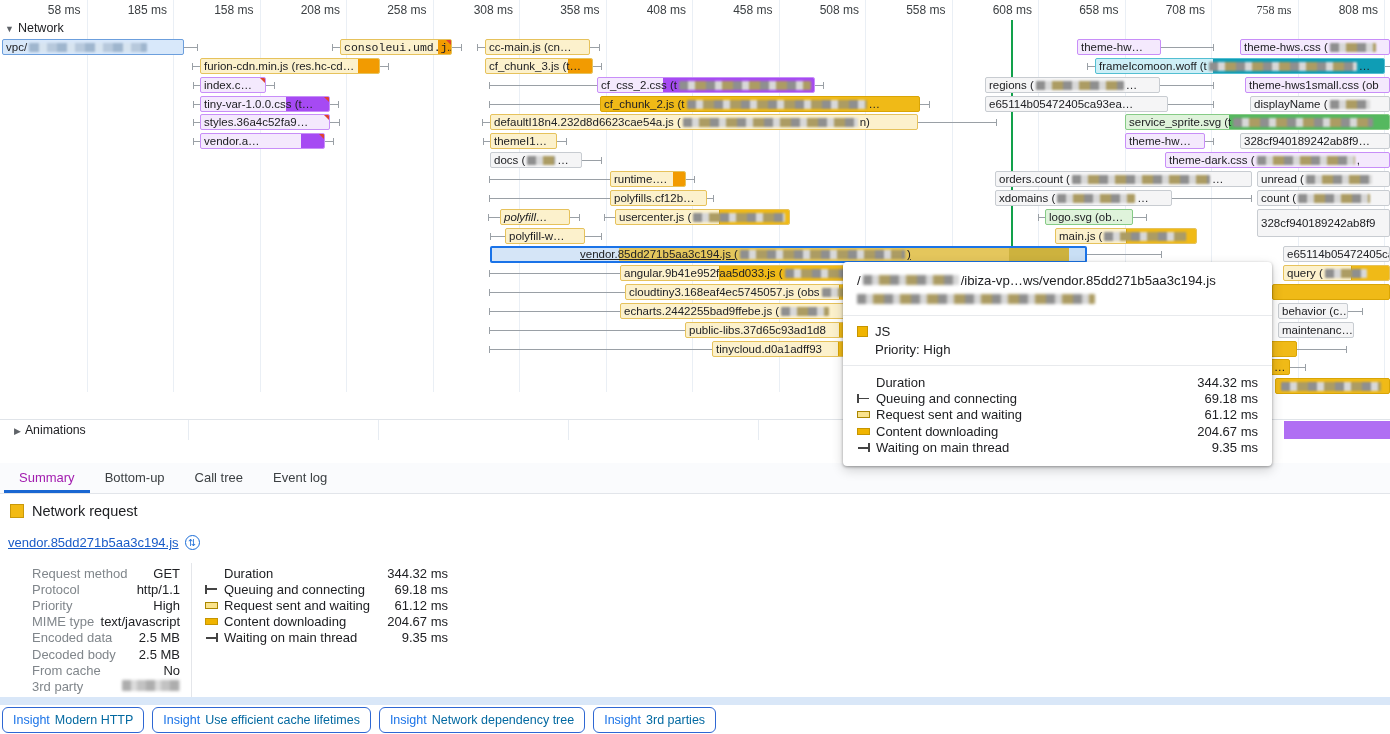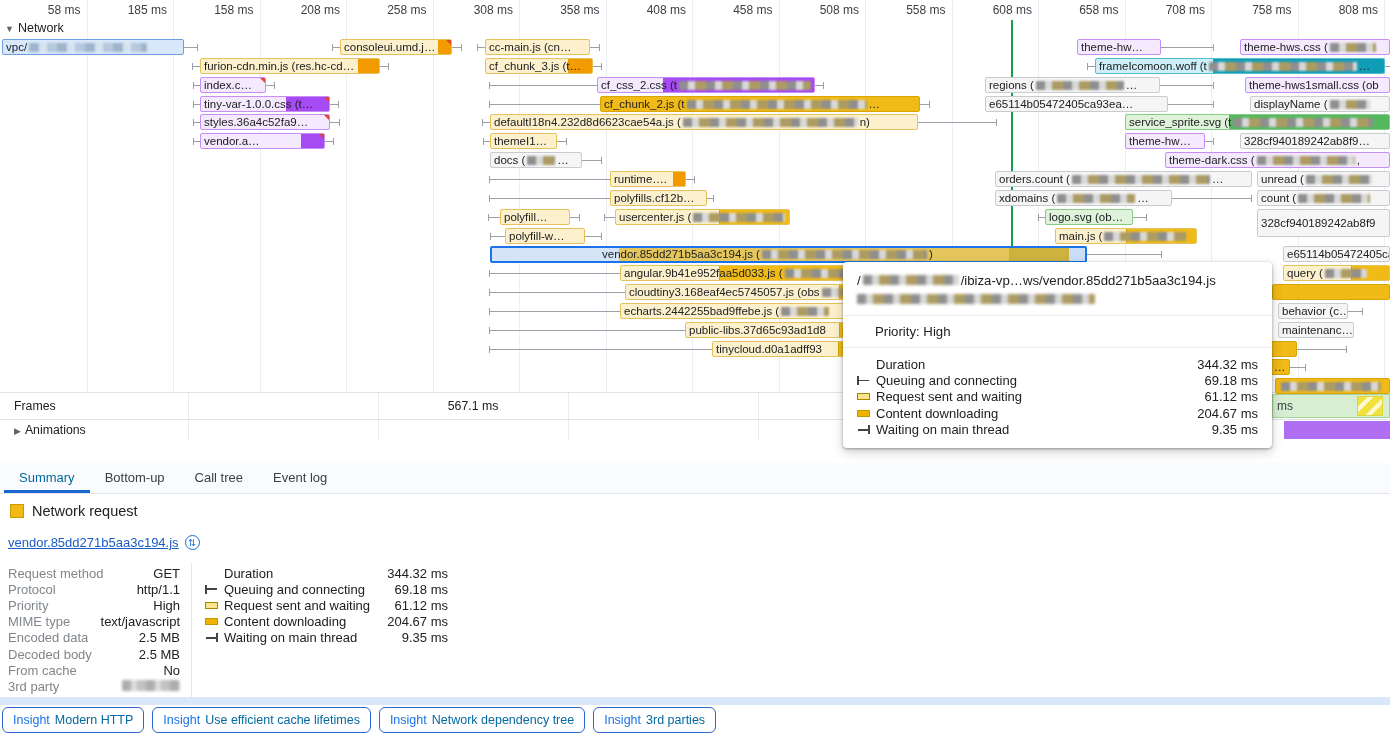--- a/index.html
+++ b/index.html
@@ -55,32 +55,32 @@
     background:repeating-linear-gradient(135deg,#F1E13C 0 7px,#FCF8D0 7px 11px);border:1px solid #E0D43C;}
   #anim-bar{position:absolute;top:1px;bottom:1px;background:#B06EF3;z-index:2;}
   #fcp-badge{position:absolute;left:1013px;top:3px;width:34px;height:17px;background:#12A14B;border-radius:2px;
     color:#fff;font-size:11px;font-weight:bold;display:flex;align-items:center;justify-content:center;z-index:3;}
   .tmark{position:absolute;top:2px;height:18px;width:5px;background:#F3D9A2;border:1px solid #E2C387;box-sizing:border-box;z-index:2;}
 
   
   #tabbar{position:absolute;left:0;top:463px;width:1390px;height:31px;background:#FAFBFD;
     border-bottom:1px solid #E2E5EA;box-sizing:border-box;display:flex;align-items:stretch;padding-left:4px;z-index:4;}
   .tab{display:flex;align-items:center;padding:0 15px;font-size:13px;color:#3C4043;cursor:default;box-sizing:border-box;border-bottom:3px solid transparent;margin-top:2px;}
-  .tab.active{color:#0369a1;border-bottom-color:#1A67D2;}
+  .tab.active{color:#a21caf;border-bottom-color:#1A67D2;}
 
   
   #summary{position:absolute;left:0;top:494px;width:1390px;height:203px;background:#fff;}
   #legend-row{position:absolute;left:10px;top:9px;display:flex;align-items:center;font-size:14.5px;color:#202124;}
   #legend-row .sq{width:12px;height:12px;background:#F2BA14;border:1px solid #C9990A;margin-right:8px;}
   #req-link-row{position:absolute;left:8px;top:41px;display:flex;align-items:center;gap:6px;}
   #req-link{font-size:13px;color:#1A5CC8;text-decoration:underline;}
   #reveal-icon{width:15px;height:15px;border:1.4px solid #1A6DD8;border-radius:50%;color:#1A6DD8;
     font-size:9.5px;display:flex;align-items:center;justify-content:center;box-sizing:border-box;}
   #fields{position:absolute;left:8px;top:71px;width:172px;}
-  .frow{display:flex;justify-content:space-between;height:16.2px;align-items:center;font-size:13px;}
+  .frow{display:flex;justify-content:space-between;height:16.2px;align-items:center;font-size:13px;margin-left:24px;}
   .frow .fl{color:#80868B;}
   .frow .fv{color:#202124;}
   .redact{display:inline-block;width:58px;height:11px;border-radius:1px;
     background:repeating-linear-gradient(90deg,#ADADAD 0 9px,#DCDCDC 9px 15px,#C2C2C2 15px 24px);filter:blur(1.5px);}
   #vdiv{position:absolute;left:191px;top:69px;width:1px;height:136px;background:#E4E6EA;}
   .timing-list{width:243px;}
   .trow{display:flex;align-items:center;height:16.2px;font-size:13px;}
   .trow .tic{width:13px;height:9px;position:relative;margin-right:6px;flex:none;}
   .trow .tlabel{flex:1;color:#202124;white-space:nowrap;}
   .trow .tval{color:#202124;white-space:nowrap;}
@@ -141,33 +141,33 @@
       <span class="rlabel" style="left: 859px;">508 ms</span>
       <div class="grid" style="left: 951.5px;"></div>
       <span class="rlabel" style="left: 945.5px;">558 ms</span>
       <div class="grid" style="left: 1038px;"></div>
       <span class="rlabel" style="left: 1032px;">608 ms</span>
       <div class="grid" style="left: 1124.5px;"></div>
       <span class="rlabel" style="left: 1118.5px;">658 ms</span>
       <div class="grid" style="left: 1211px;"></div>
       <span class="rlabel" style="left: 1205px;">708 ms</span>
       <div class="grid" style="left: 1297.5px;"></div>
-      <span class="rlabel" style="left: 1291.5px;">758 ms</span>
+      <span class="rlabel" style="left: 1291.5px; font-family: Liberation Serif, serif;">758 ms</span>
       <div class="grid" style="left: 1384px;"></div>
       <span class="rlabel" style="left: 1378px;">808 ms</span>
       <div class="wh" style="left: 184px; width: 13px; top: 47px;"></div>
       <div class="whc" style="left: 197px; top: 43.5px;"></div>
       <div class="bar c-sel2" style="left: 2px; top: 39px; width: 182px; height: 16px;">
         <span class="bl">vpc/ <span class="bblur blu" style="width: 118px;"></span></span>
       </div>
       <div class="wh" style="left: 332px; width: 8px; top: 47px;"></div>
       <div class="whc" style="left: 332px; top: 43.5px;"></div>
       <div class="wh" style="left: 452px; width: 9px; top: 47px;"></div>
       <div class="whc" style="left: 461px; top: 43.5px;"></div>
-      <div class="bar c-y" style="left: 340px; top: 39px; width: 112px; height: 16px;">
+      <div class="bar c-y" style="left: 340px; top: 39px; width: 112px; height: 16px; font-family: Liberation Mono, monospace;">
         <div class="seg c-o" style="left: 97px; width: 15px;"></div>
         <span class="bl">consoleui.umd.j…</span>
         <span class="tri"></span>
       </div>
       <div class="wh" style="left: 477px; width: 8px; top: 47px;"></div>
       <div class="whc" style="left: 477px; top: 43.5px;"></div>
       <div class="wh" style="left: 590px; width: 9px; top: 47px;"></div>
       <div class="whc" style="left: 599px; top: 43.5px;"></div>
       <div class="bar c-y" style="left: 485px; top: 39px; width: 105px; height: 16px;">
         <span class="bl">cc-main.js (cn…</span>
@@ -326,21 +326,21 @@
       <div class="bar c-gray" style="left: 995px; top: 190px; width: 177px; height: 16px;">
         <span class="bl">xdomains (<span class="bblur" style="width: 78px;"></span>…</span>
       </div>
       <div class="bar c-gray" style="left: 1257px; top: 190px; width: 133px; height: 16px;">
         <span class="bl">count (<span class="bblur" style="width: 72px;"></span></span>
       </div>
       <div class="wh" style="left: 488px; width: 12px; top: 217px;"></div>
       <div class="whc" style="left: 488px; top: 213.5px;"></div>
       <div class="wh" style="left: 570px; width: 9px; top: 217px;"></div>
       <div class="whc" style="left: 579px; top: 213.5px;"></div>
-      <div class="bar c-y" style="left: 500px; top: 209px; width: 70px; height: 16px;">
+      <div class="bar c-y" style="left: 500px; top: 209px; width: 70px; height: 16px; font-style: italic;">
         <span class="bl">polyfill…</span>
       </div>
       <div class="wh" style="left: 604px; width: 11px; top: 217px;"></div>
       <div class="whc" style="left: 604px; top: 213.5px;"></div>
       <div class="bar c-y" style="left: 615px; top: 209px; width: 175px; height: 16px;">
         <div class="seg c-yd" style="left: 103px; width: 72px;"></div>
         <span class="bl">usercenter.js (<span class="bblur" style="width: 92px;"></span></span>
       </div>
       <div class="wh" style="left: 1038px; width: 7px; top: 217px;"></div>
       <div class="whc" style="left: 1038px; top: 213.5px;"></div>
@@ -359,21 +359,21 @@
       <div class="bar c-y" style="left: 505px; top: 228px; width: 80px; height: 16px;">
         <span class="bl">polyfill-w…</span>
       </div>
       <div class="bar c-y" style="left: 1055px; top: 228px; width: 142px; height: 16px;">
         <div class="seg c-yd" style="left: 70px; width: 72px;"></div>
         <span class="bl">main.js (<span class="bblur" style="width: 82px;"></span></span>
       </div>
       <div class="wh" style="left: 1087px; width: 74px; top: 254px;"></div>
       <div class="whc" style="left: 1161px; top: 250.5px;"></div>
       <div class="bar c-vsel" style="left: 490px; top: 246px; width: 597px;">
-        <span class="bl" style="padding-left: 110px;">vendor.85dd271b5aa3c194.js (<span class="bblur" style="width: 165px;"></span>)</span>
+        <span class="bl" style="padding-left: 88px; text-decoration: underline;">vendor.85dd271b5aa3c194.js (<span class="bblur" style="width: 165px;"></span>)</span>
       </div>
       <div class="bar c-gray" style="left: 1283px; top: 246px; width: 107px; height: 16px;">
         <span class="bl">e65114b05472405ca9</span>
       </div>
       <div class="wh" style="left: 489px; width: 131px; top: 273px;"></div>
       <div class="whc" style="left: 489px; top: 269.5px;"></div>
       <div class="bar c-y" style="left: 620px; top: 265px; width: 465px; height: 16px;">
         <div class="seg c-yd" style="left: 98px; width: 367px;"></div>
         <span class="bl">angular.9b41e952faa5d033.js (<span class="bblur" style="width: 108px;"></span></span>
       </div>
@@ -422,34 +422,20 @@
       <div class="bar c-yd" style="left: 1270px; top: 359px; width: 20px; height: 16px;">
         <span class="bl">…</span>
       </div>
       <div class="bar c-yd" style="left: 1275px; top: 378px; width: 115px; height: 16px;">
         <span class="bl">
           <span class="bblur" style="width: 100px;"></span>
         </span>
       </div>
     </div>
 
-  <div class="track" id="frames-track">
-    <div class="track-label"><span>Frames</span></div>
-    <div id="frames-duration">567.1 ms</div>
-    <div id="green-frame" style="left: 1272px; width: 118px;">
-        <span>ms</span>
-        <span class="hatch" style="left: 84px; width: 24px;"></span>
-      </div>
-  <div class="tdiv" style="left: 188px;"></div>
-      <div class="tdiv" style="left: 378px;"></div>
-      <div class="tdiv" style="left: 568px;"></div>
-      <div class="tdiv" style="left: 758px;"></div>
-      <div class="tdiv" style="left: 948px;"></div>
-      <div class="tdiv" style="left: 1158px;"></div>
-    </div>
 
   <div class="track" id="anim-track">
     <div class="track-label"><span class="arrow">▶</span><span>Animations</span></div>
     <div id="anim-bar" style="left: 1284px; width: 106px;"></div>
   <div class="tdiv" style="left: 188px;"></div>
       <div class="tdiv" style="left: 378px;"></div>
       <div class="tdiv" style="left: 568px;"></div>
       <div class="tdiv" style="left: 758px;"></div>
       <div class="tdiv" style="left: 948px;"></div>
       <div class="tdiv" style="left: 1158px;"></div>
@@ -553,20 +539,24 @@
       <div class="chip">
         <span class="cpre">Insight</span>
         <span class="clbl">3rd parties</span>
       </div>
     </div>
 
   <div id="tooltip">
     <div id="tt-url"><span>/</span><span class="bblur" style="width:96px"></span><span>/ibiza-vp…ws/vendor.85dd271b5aa3c194.js</span></div>
     <div id="tt-url2"><span class="bblur"></span></div>
     <div class="tt-hr"></div>
+    <div id="tt-type">
+        <span class="sq"></span>
+        <span>JS</span>
+      </div>
     <div id="tt-priority">Priority: High</div>
     <div class="tt-hr"></div>
     <div id="tt-timing">
         <div class="trow">
           <span class="tic"></span>
           <span class="tlabel">Duration</span>
           <span class="tval">344.32 ms</span>
         </div>
         <div class="trow">
           <span class="tic lcap"></span>

